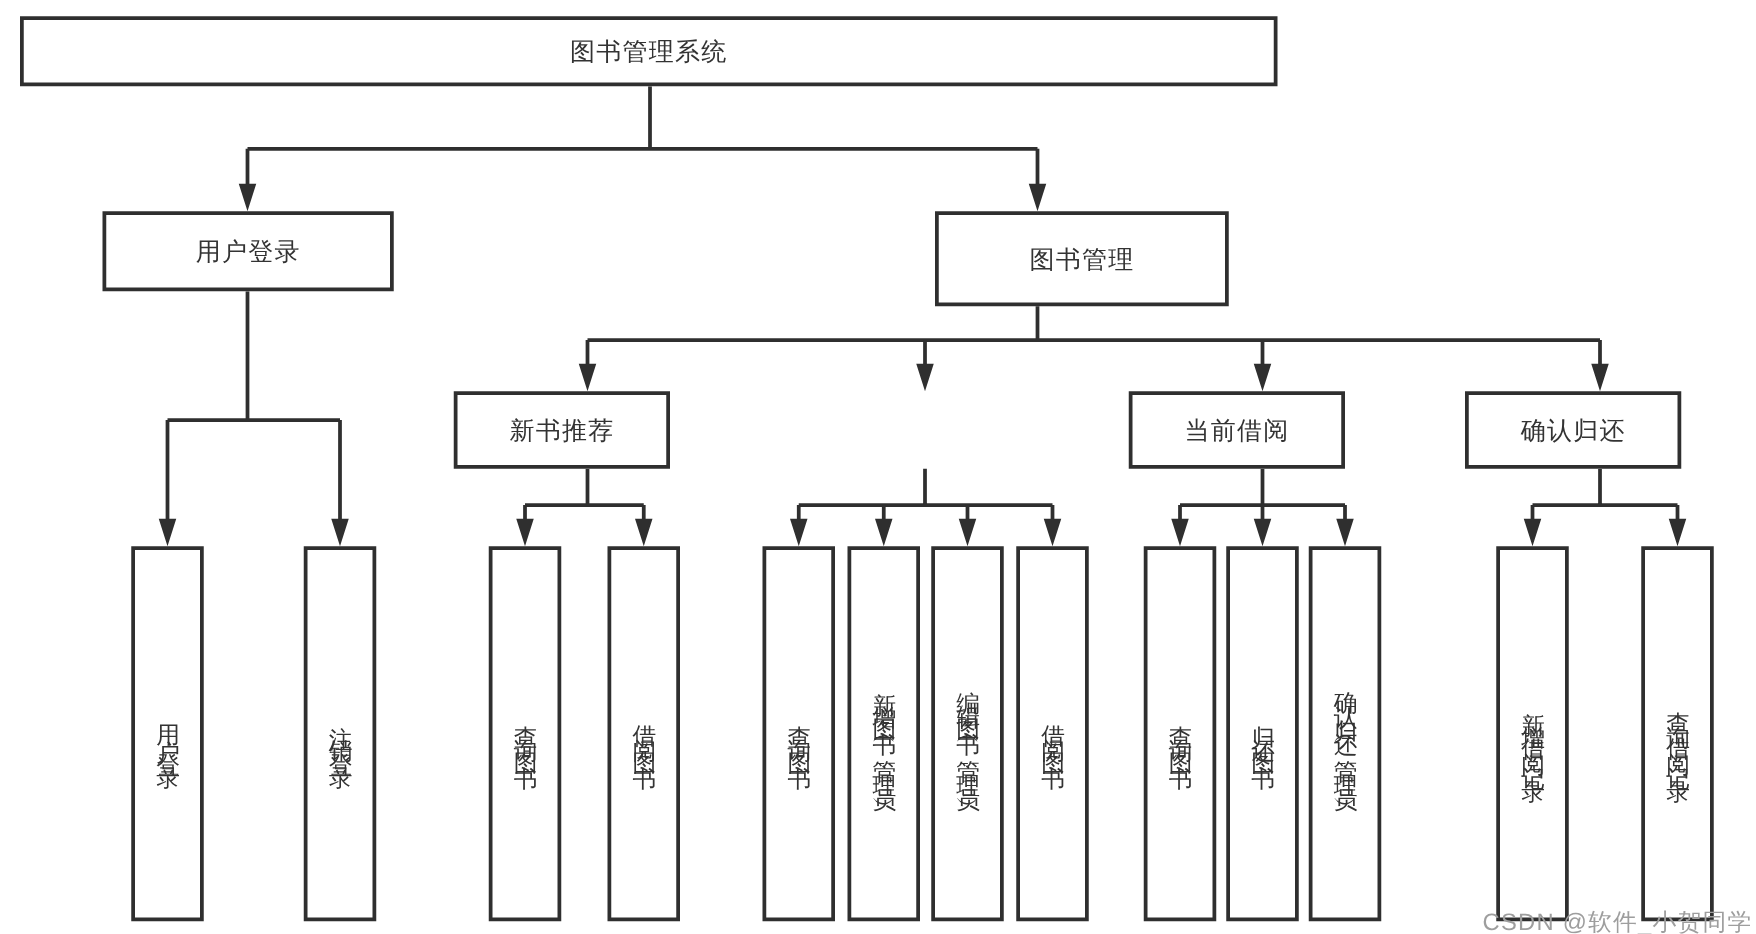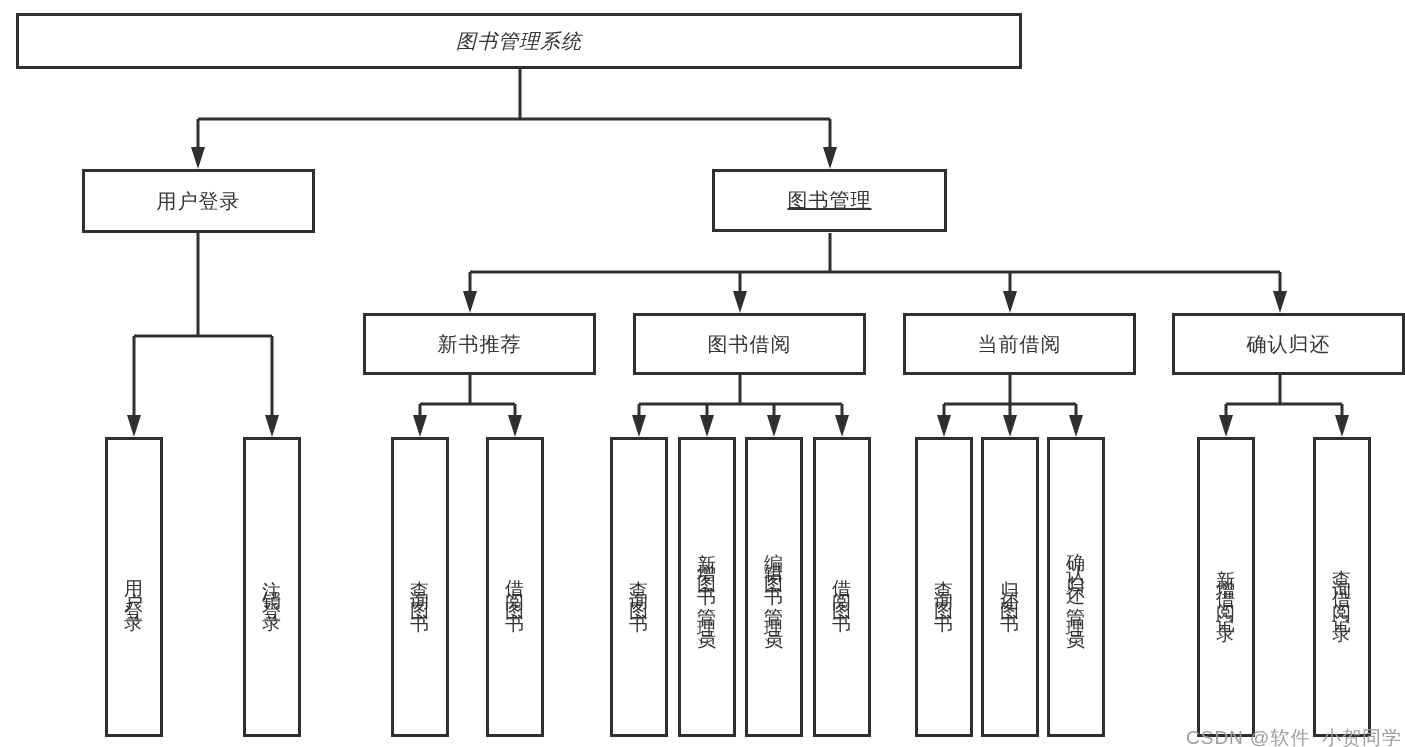--- a/index.html
+++ b/index.html
@@ -41,24 +41,24 @@
     align-items: center;
     justify-content: center;
     z-index: 2;
     color: var(--text, #333333);
   }
   .hlabel {
     font-size: 20px;
     letter-spacing: 1px;
     white-space: nowrap;
   }
-  .root { left: 16px; top: 13px; width: 1006px; height: 56px; font-style: italic; }
+  .root { left: 16px; top: 13px; width: 1006px; height: 56px; }
   .l2a  { left: 82px;  top: 169px; width: 233px; height: 64px; }
-  .l2b  { left: 712px; top: 169px; width: 235px; height: 63px; text-decoration: underline; }
-  .l3   { top: 313px; width: 233px; height: 62px; }
+  .l2b  { left: 748px; top: 169px; width: 235px; height: 76px; }
+  .l3   { top: 313px; width: 173px; height: 62px; }
   .g1 { left: 363px; }
   .g2 { left: 633px; }
   .g3 { left: 903px; align-items: center; }
   .g4 { left: 1172px; }
   .leaf {
     top: 437px;
     width: 58px;
     height: 300px;
   }
   .vlabel {
@@ -147,23 +147,20 @@
   <div class="node l2a">
     <span class="hlabel">用户登录</span>
   </div>
   <div class="node l2b">
     <span class="hlabel">图书管理</span>
   </div>
 
   <div class="node l3 g1">
     <span class="hlabel">新书推荐</span>
   </div>
-  <div class="node l3 g2">
-    <span class="hlabel">图书借阅</span>
-  </div>
   <div class="node l3 g3">
     <span class="hlabel">当前借阅</span>
   </div>
   <div class="node l3 g4">
     <span class="hlabel">确认归还</span>
   </div>
 
   <div class="node leaf p-a0">
     <span class="vlabel">用户登录</span>
   </div>

